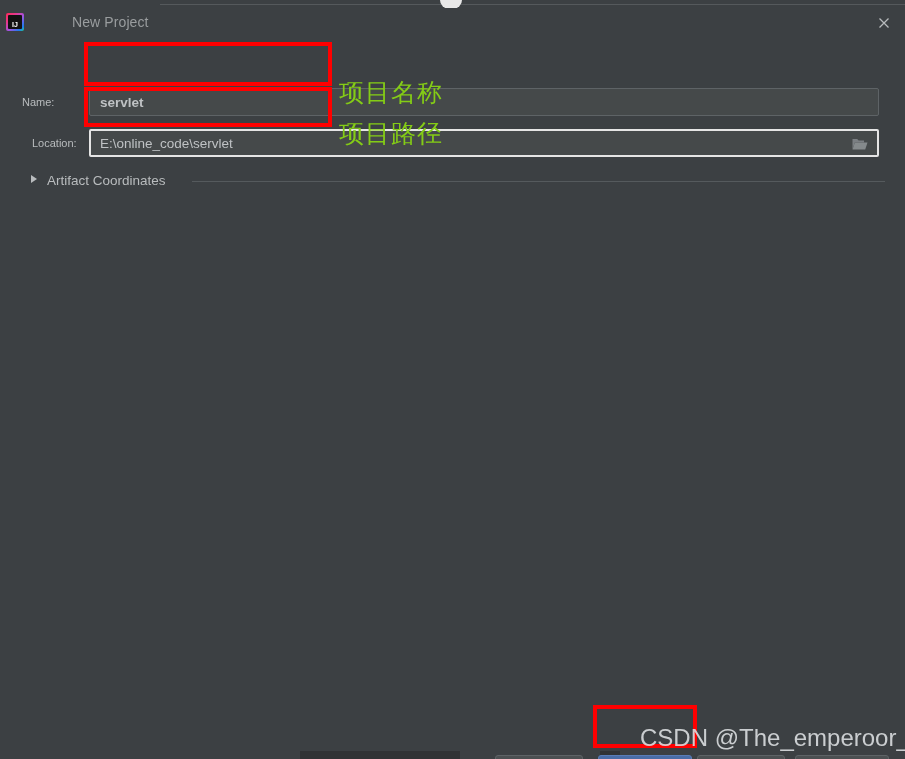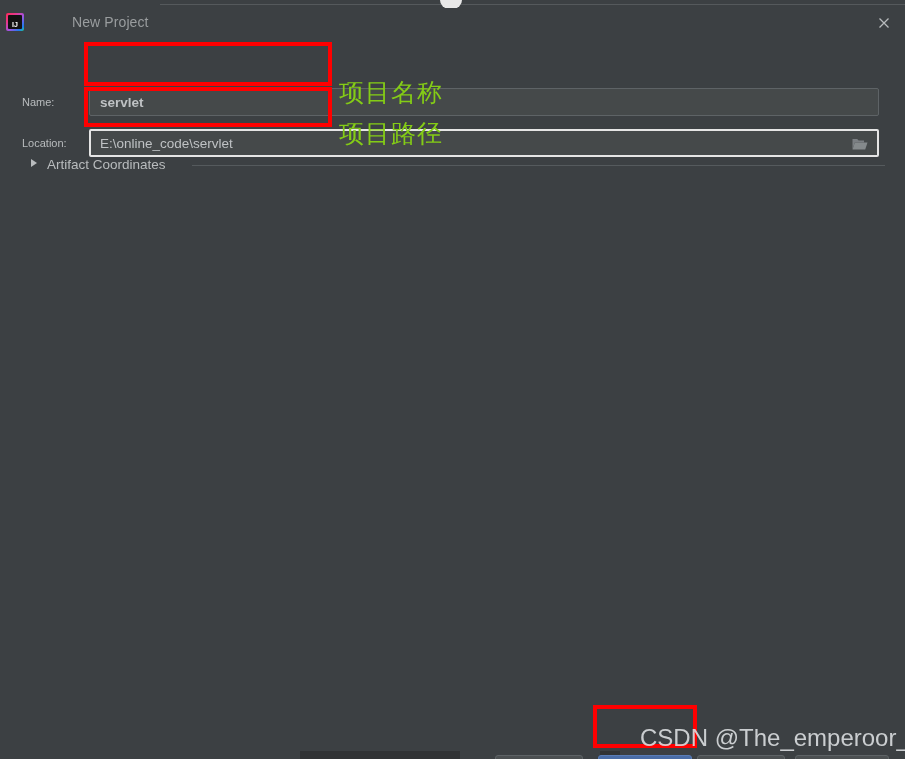--- a/index.html
+++ b/index.html
@@ -123,21 +123,21 @@
     height: 715px;
   }
 
   .field-label {
     position: absolute;
     font-size: 11px;
     color: #b9bcbe;
     line-height: 18px;
   }
   .label-name     { left: 22px;  top: 57px; }
-  .label-location { left: 22px;  top: 98px; }
+  .label-location { left: 32px;  top: 98px; }
 
   .text-input {
     position: absolute;
     left: 89px;
     width: 790px;
     height: 28px;
     background: #45494a;
     border: 1px solid #5e6366;
     border-radius: 2px;
   }
@@ -160,21 +160,21 @@
     position: absolute;
     right: 8px; top: 5px;
     width: 18px; height: 16px;
     opacity: 0.75;
     cursor: pointer;
   }
 
   
   .collapse-row {
     position: absolute;
-    left: 0; top: 119px;
+    left: 0; top: 135px;
     width: 905px; height: 20px;
   }
   .collapse-arrow {
     position: absolute;
     left: 31px; top: 4px;
     width: 0; height: 0;
     border-left: 6px solid #b9bcbe;
     border-top: 4px solid transparent;
     border-bottom: 4px solid transparent;
     cursor: pointer;

